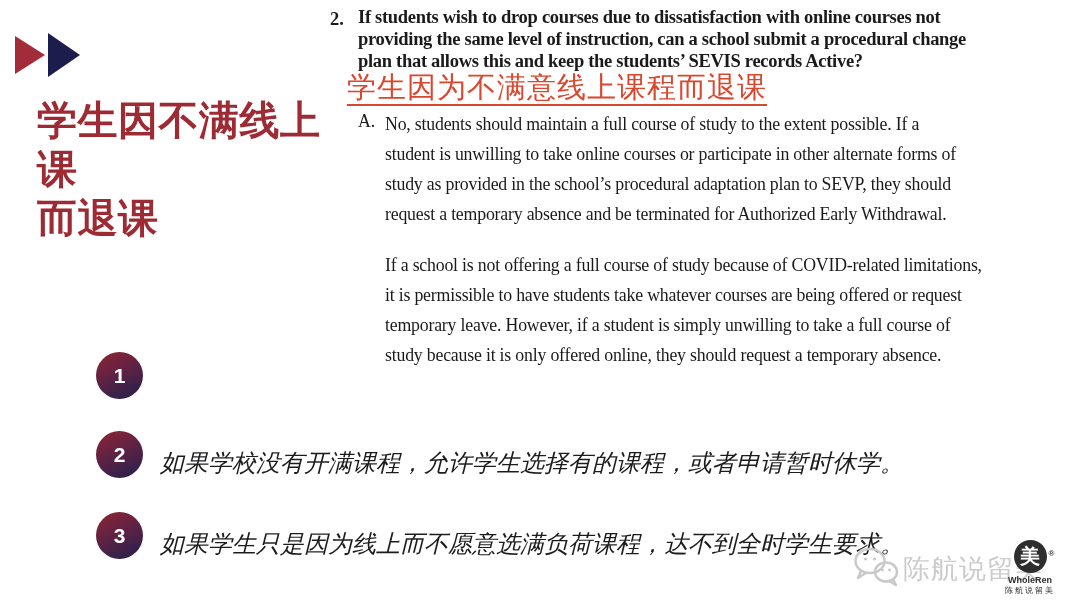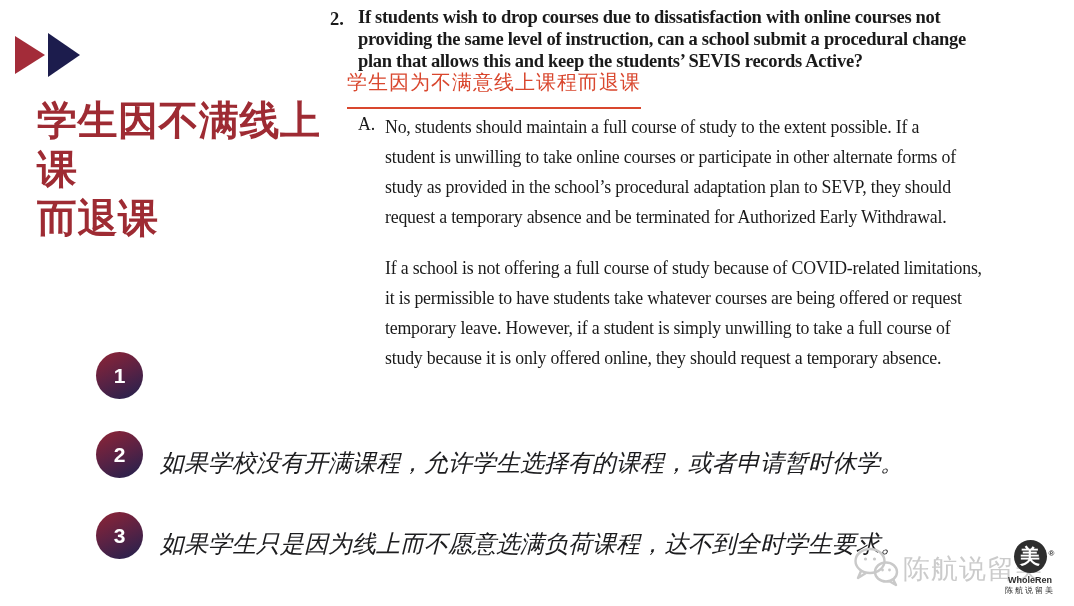--- a/index.html
+++ b/index.html
@@ -61,25 +61,25 @@
     margin: 0;
     font-weight: 700;
     font-size: 18.5px;
     line-height: 22px;
     letter-spacing: -0.3px;
     white-space: pre-line;
   }
   .annotation {
     display: inline-block;
     margin: 0 0 0 17px;
-    font-size: 20px;
+    font-size: 29px;
     line-height: 1.05;
     color: var(--annotation-red);
     border-bottom: 2px solid var(--annotation-red);
-    padding-bottom: 14px;
+    padding-bottom: 2px;
     letter-spacing: 1px;
     font-family: "Liberation Serif", serif;
   }
   .a-row { display: flex; margin-left: 28px; margin-top: 3px; }
   .a-label {
     flex: 0 0 27px;
     font-size: 17.8px;
     line-height: 25.4px;
   }
   .a-text {

